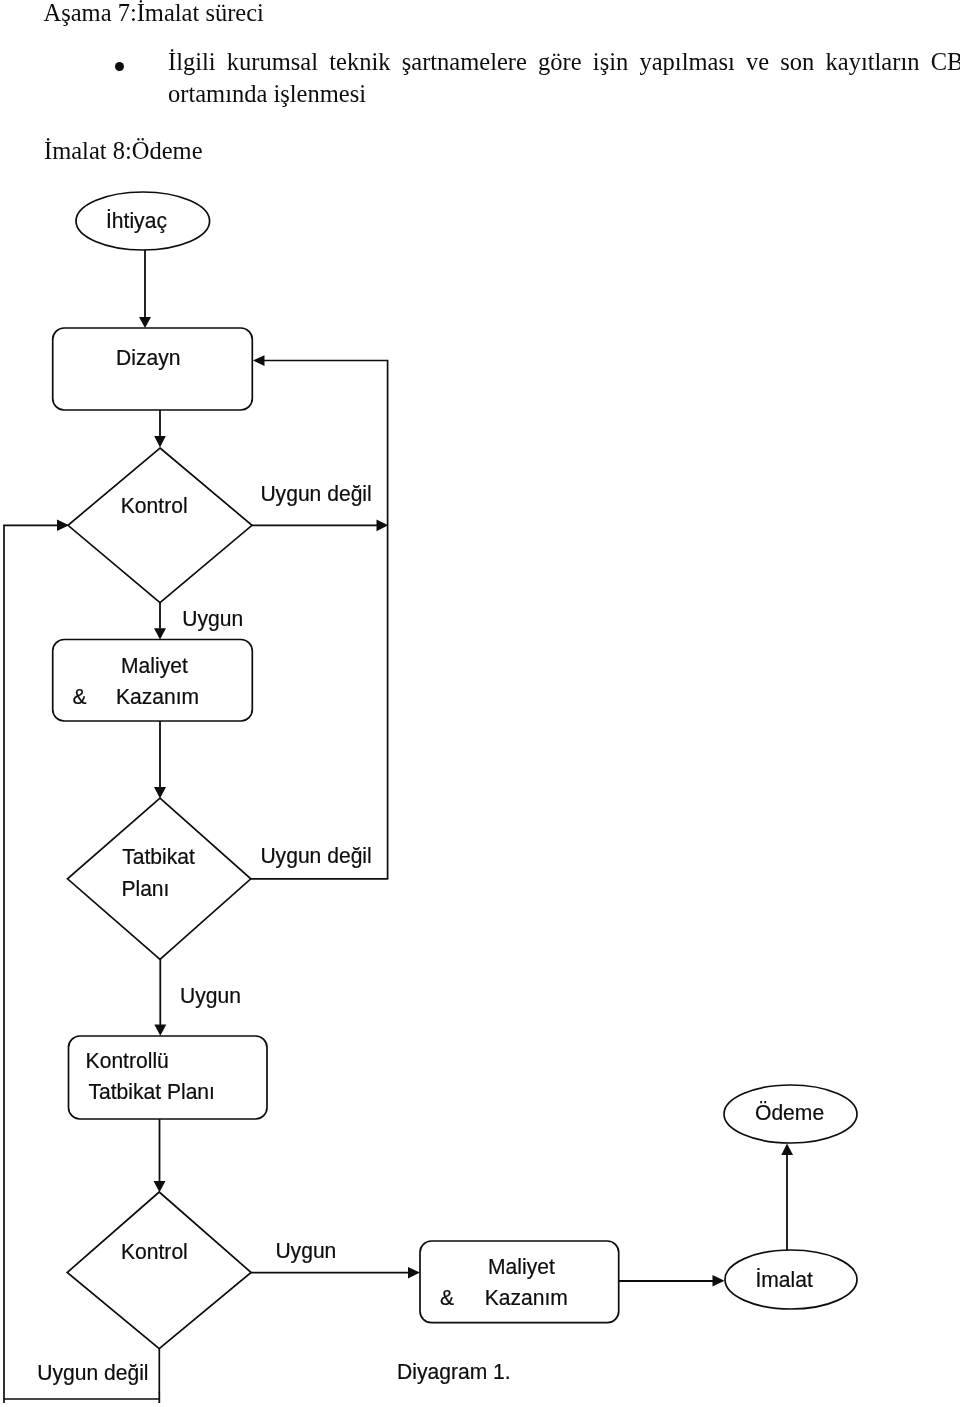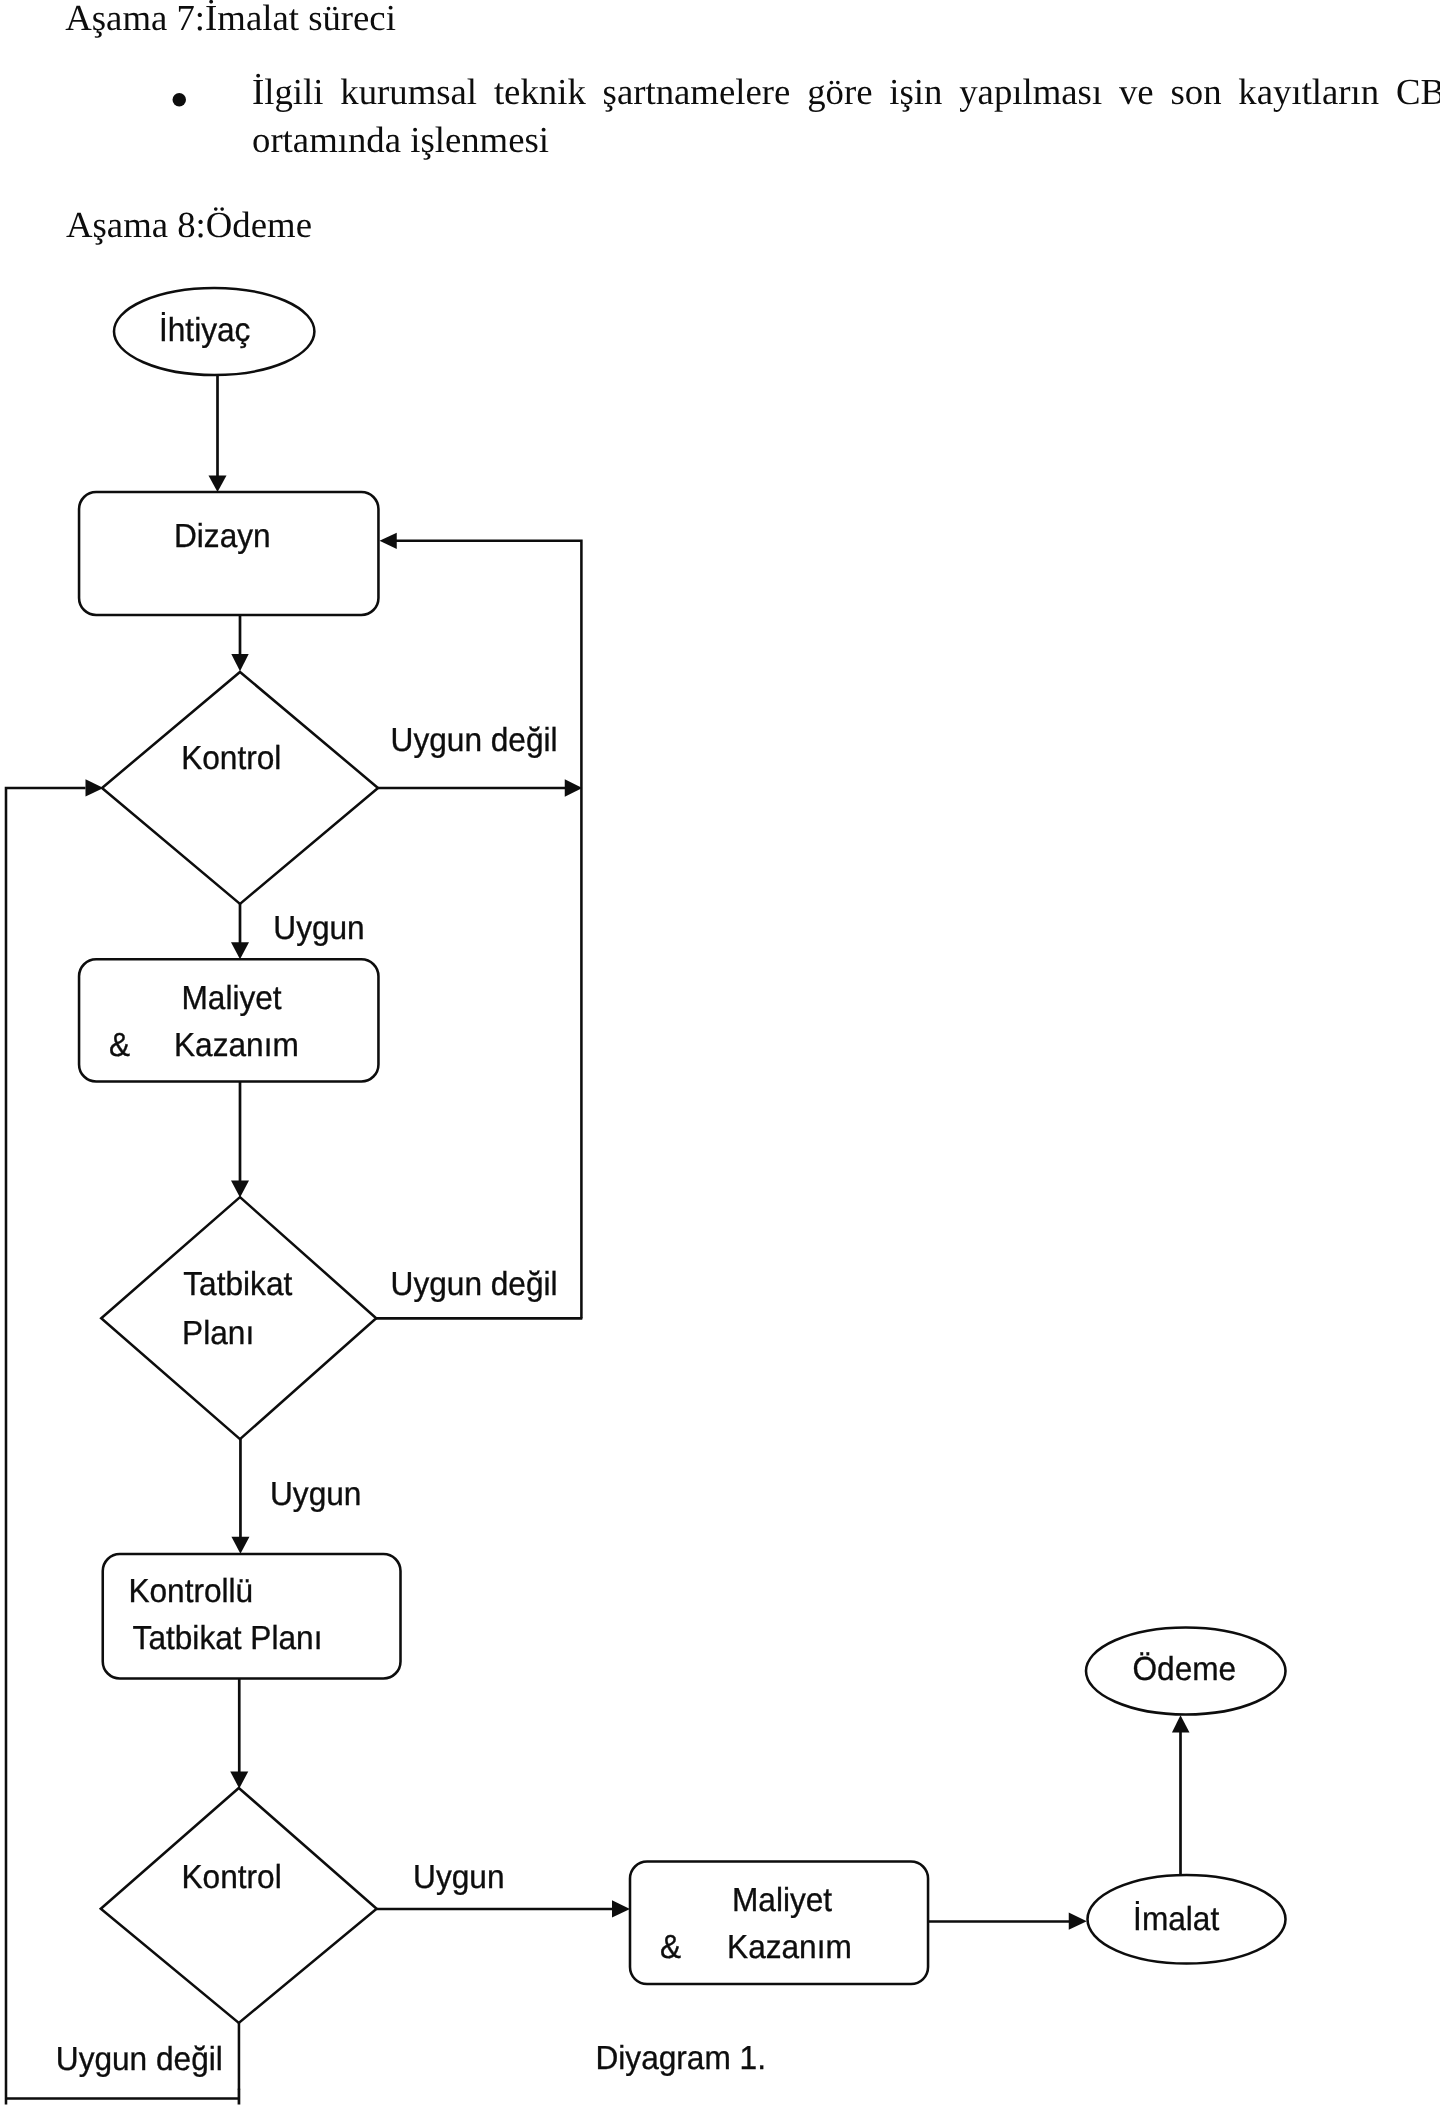--- a/index.html
+++ b/index.html
@@ -18,21 +18,21 @@
   .ahead{fill:#0d0d0d;stroke:none;}
   .dlabel{font-family:"Liberation Sans",sans-serif;font-size:22.2px;fill:#0d0d0d;stroke:#0d0d0d;stroke-width:0.22;paint-order:stroke fill;}
   .caption{font-family:"Liberation Sans",sans-serif;font-size:22.2px;fill:#0d0d0d;stroke:#0d0d0d;stroke-width:0.22;paint-order:stroke fill;}
 </style>
 </head>
 <body>
 
 <div class="doc-text" id="heading-7">Aşama 7:İmalat süreci</div>
 <div id="bullet-dot"></div>
 <div class="doc-text" id="bullet-block">İlgili kurumsal teknik şartnamelere göre işin yapılması ve son kayıtların CBS ortamında işlenmesi</div>
-<div class="doc-text" id="heading-8">Aşama 8:Ödeme</div>
+<div class="doc-text" id="heading-8">İmalat 8:Ödeme</div>
 
 <svg id="diagram" viewBox="0 0 960 1407">
 
   <g>
 
     <line class="ln" x1="145" y1="248" x2="145" y2="321"></line>
     <polygon class="ahead" points="139,317 151,317 145,328"></polygon>
 
     <line class="ln" x1="160" y1="409.6" x2="160" y2="440"></line>
     <polygon class="ahead" points="154.2,436 165.8,436 160,447.5"></polygon>

